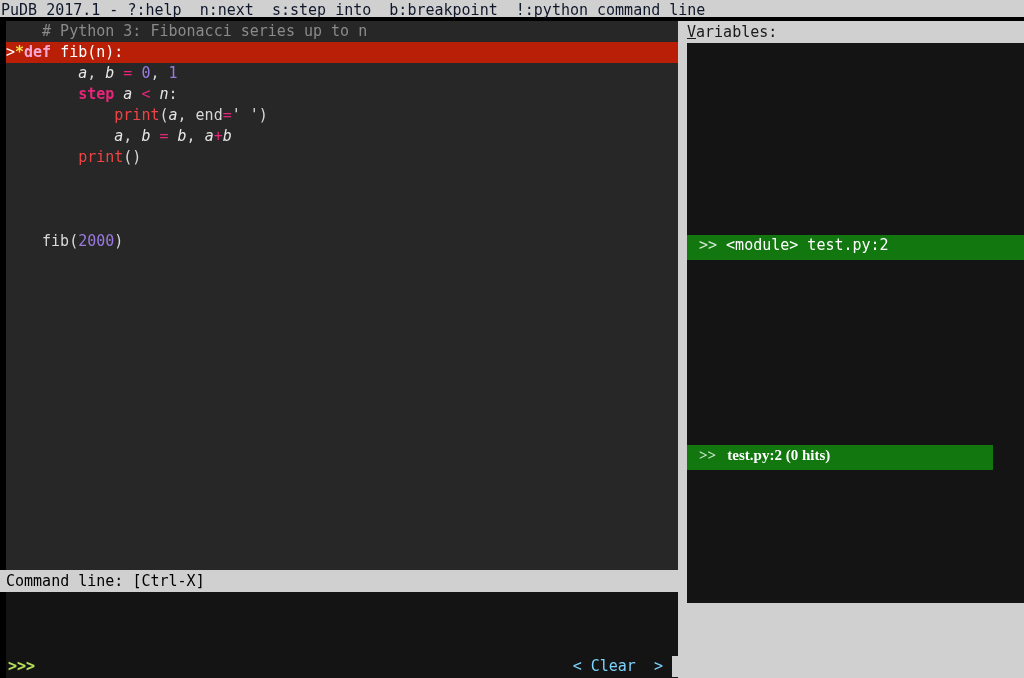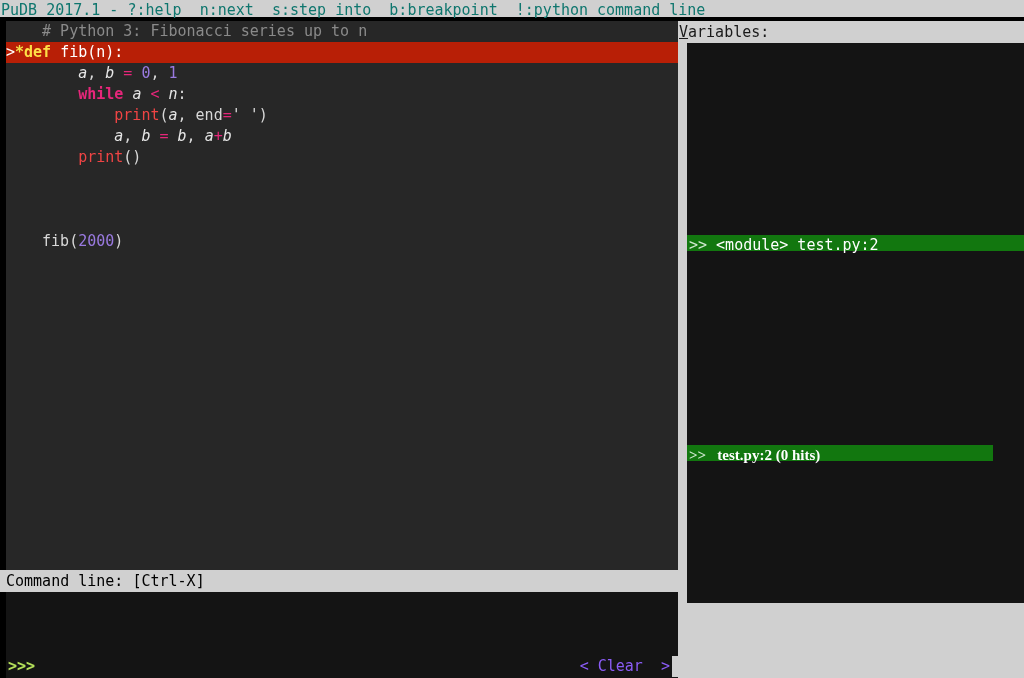--- a/index.html
+++ b/index.html
@@ -25,21 +25,21 @@
     background: #000000;
   }
 
   
   .titlebar {
     position: absolute;
     left: 0; top: 0;
     width: 1024px;
     height: 17px;
     background: #d0d0d0;
-    color: #0f766e;
+    color: #0f172a;
     font-size: 15px;
     line-height: 21px;
     white-space: pre;
     padding-left: 1px;
     box-sizing: border-box;
     letter-spacing: 0px;
   }
 
   
   .body-area {
@@ -94,21 +94,21 @@
   .tok-comment { color: #8a8a8a; }
   .tok-kw      { color: #e6267a; font-weight: bold; }
   .tok-name    { color: #e6e6e6; font-style: italic; }
   .tok-op      { color: #e6267a; }
   .tok-num     { color: #9a7ae0; }
   .tok-builtin { color: #ef4444; }
   .tok-plain   { color: #d8d8d8; }
   .tok-str     { color: #dcdcdc; }
   .marker-arrow{ color: #ffffff; }
   .marker-bp   { color: #f2e24a; font-weight: bold; }
-  .hl-def      { color: #fde047; font-weight: bold; }
+  .hl-def      { color: #f9a8d4; font-weight: bold; }
   .hl-fname    { color: #ffffff; font-weight: normal; }
 
   
   .cmd-header {
     position: absolute;
     left: 0; top: 549px;
     width: 678px;
     height: 22px;
     background: #d0d0d0;
     color: #000000;
@@ -135,22 +135,22 @@
     white-space: pre;
   }
   .cmd-prompt {
     position: absolute;
     left: 2px; top: 0;
     color: #b5e05a;
     font-weight: bold;
   }
   .cmd-clear {
     position: absolute;
-    right: 8px; top: 0;
-    color: #8b5cf6;
+    right: 15px; top: 0;
+    color: #7dd3fc;
     white-space: pre;
   }
   .cmd-caret {
     position: absolute;
     right: 0px; top: 0;
     width: 6px; height: 21px;
     background: #d0d0d0;
   }
 
   
@@ -160,44 +160,44 @@
     width: 346px;
     height: 657px;
     background: #d0d0d0;
   }
   .panel-header {
     height: 22px;
     line-height: 22px;
     background: #d0d0d0;
     color: #1a1a1a;
     white-space: pre;
-    padding-left: 1px;
+    padding-left: 9px;
     box-sizing: border-box;
   }
   .panel-header .hotkey {
     text-decoration: underline;
   }
   .panel-body {
     background: #141414;
     margin-left: 9px;
     margin-right: 0px;
     position: relative;
     overflow: hidden;
   }
   .vars-body  { height: 192px; }
   .stack-body { height: 210px; }
   .bp-body    { height: 158px; }
 
   .sel-row {
-    height: 16px;
+    height: 25px;
     line-height: 21px;
     background: #12770f;
     color: #ffffff;
     white-space: pre;
-    padding-left: 2px;
+    padding-left: 12px;
     box-sizing: border-box;
   }
   .sel-row.bp-row {
     width: 306px;
     font-weight: bold;
     font-family: Liberation Serif, serif;
   }
   .sel-row.stack-row {
     width: 100%;
   }
@@ -212,21 +212,21 @@
 
   <div class="body-area">
 
     <div class="left-col">
 
       <div class="source-frame">
         <div class="code-lines" id="code-lines">
             <div class="cline"><span class="gutter">  </span><span class="codetext"><span class="tok-comment">  # Python 3: Fibonacci series up to n</span></span></div>
             <div class="cline highlight"><span class="gutter"><span class="marker-arrow">&gt;</span><span class="marker-bp">*</span></span><span class="codetext"><span class="hl-def">def </span><span class="hl-fname">fib(n):</span></span></div>
             <div class="cline"><span class="gutter">  </span><span class="codetext"><span class="tok-plain">      </span><span class="tok-name">a</span><span class="tok-plain">, </span><span class="tok-name">b</span><span class="tok-plain"> </span><span class="tok-op">=</span><span class="tok-plain"> </span><span class="tok-num">0</span><span class="tok-plain">, </span><span class="tok-num">1</span></span></div>
-            <div class="cline"><span class="gutter">  </span><span class="codetext"><span class="tok-plain">      </span><span class="tok-kw">while</span><span class="tok-plain"> </span><span class="tok-name">a</span><span class="tok-plain"> </span><span class="tok-op">&lt;</span><span class="tok-plain"> </span><span class="tok-name">n</span><span class="tok-plain">:</span></span></div>
+            <div class="cline"><span class="gutter">  </span><span class="codetext"><span class="tok-plain">      </span><span class="tok-kw">step</span><span class="tok-plain"> </span><span class="tok-name">a</span><span class="tok-plain"> </span><span class="tok-op">&lt;</span><span class="tok-plain"> </span><span class="tok-name">n</span><span class="tok-plain">:</span></span></div>
             <div class="cline"><span class="gutter">  </span><span class="codetext"><span class="tok-plain">          </span><span class="tok-builtin">print</span><span class="tok-plain">(</span><span class="tok-name">a</span><span class="tok-plain">, </span><span class="tok-plain">end</span><span class="tok-op">=</span><span class="tok-str">' '</span><span class="tok-plain">)</span></span></div>
             <div class="cline"><span class="gutter">  </span><span class="codetext"><span class="tok-plain">          </span><span class="tok-name">a</span><span class="tok-plain">, </span><span class="tok-name">b</span><span class="tok-plain"> </span><span class="tok-op">=</span><span class="tok-plain"> </span><span class="tok-name">b</span><span class="tok-plain">, </span><span class="tok-name">a</span><span class="tok-op">+</span><span class="tok-name">b</span></span></div>
             <div class="cline"><span class="gutter">  </span><span class="codetext"><span class="tok-plain">      </span><span class="tok-builtin">print</span><span class="tok-plain">()</span></span></div>
             <div class="cline"><span class="gutter">  </span><span class="codetext"><span class="tok-plain"></span></span></div>
             <div class="cline"><span class="gutter">  </span><span class="codetext"><span class="tok-plain"></span></span></div>
             <div class="cline"><span class="gutter">  </span><span class="codetext"><span class="tok-plain"></span></span></div>
             <div class="cline"><span class="gutter">  </span><span class="codetext"><span class="tok-plain">  fib(</span><span class="tok-num">2000</span><span class="tok-plain">)</span></span></div>
           </div>
       </div>
 

